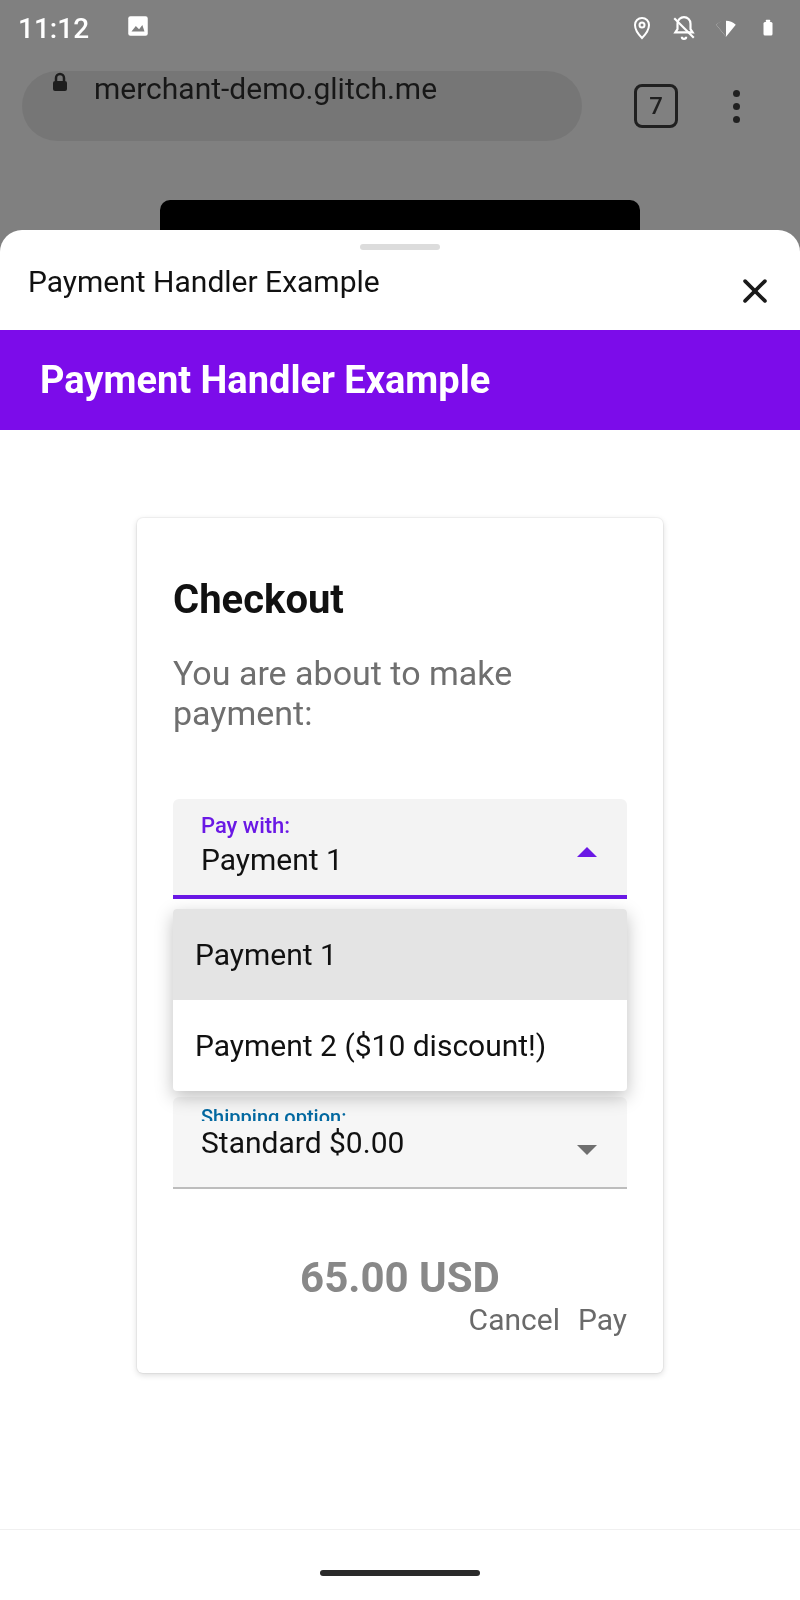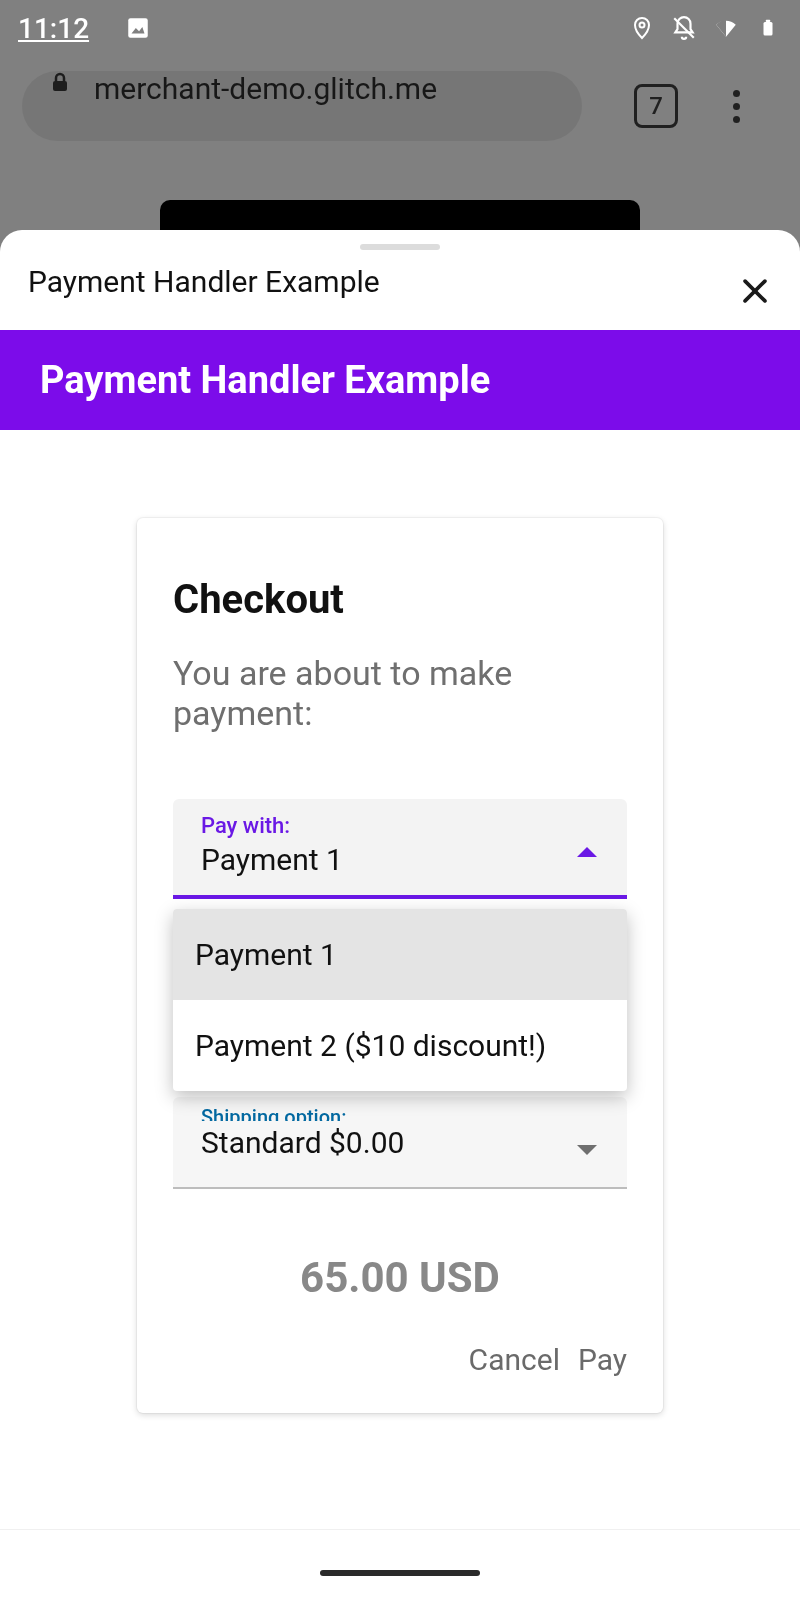--- a/index.html
+++ b/index.html
@@ -1,21 +1,21 @@
 <!DOCTYPE html>
 <html><head>
   <meta charset="utf-8">
   <style>
     * { margin: 0; padding: 0; box-sizing: border-box; font-family: Roboto, -apple-system, BlinkMacSystemFont, "Segoe UI", Arial, sans-serif; }
     html, body { width: 800px; height: 1600px; overflow: hidden; background: #fff; }
 
     
     .backdrop { position: absolute; inset: 0; background: #808080; }
     .status-bar { position: absolute; top: 0; left: 0; right: 0; height: 56px; display: flex; align-items: center; justify-content: space-between; padding: 0 18px; color: #fff; font-size: 28px; font-weight: 500; }
-    .status-left { display: flex; align-items: center; gap: 35px; text-decoration: underline; }
+    .status-left { display: flex; align-items: flex-start; gap: 35px; }
     .status-right { display: flex; align-items: center; gap: 14px; }
     .status-icon { width: 28px; height: 28px; display: inline-flex; align-items: center; justify-content: center; }
 
     .browser-bar { position: absolute; top: 64px; left: 0; right: 0; height: 84px; display: flex; align-items: center; padding: 0 22px; gap: 18px; }
     .url-pill { flex: 0 0 560px; height: 70px; background: rgba(0,0,0,0.08); border-radius: 35px; display: flex; padding: 0 26px; gap: 22px; color: rgba(0,0,0,0.75); }
     .url-text { font-size: 30px; color: rgba(0,0,0,0.8); }
     .tab-count { width: 44px; height: 44px; border: 3px solid rgba(0,0,0,0.75); border-radius: 8px; display: flex; align-items: center; justify-content: center; font-size: 24px; font-weight: 500; color: rgba(0,0,0,0.75); margin-left: 34px; }
     .kebab { width: 36px; display: flex; flex-direction: column; align-items: center; gap: 6px; margin-left: 22px; }
     .kebab span { width: 7px; height: 7px; background: rgba(0,0,0,0.75); border-radius: 50%; }
 
@@ -47,21 +47,21 @@
     .dropdown-item { font-size: 30px; color: #111; padding: 28px 22px; }
     .dropdown-item.selected { background: #e4e4e4; }
 
     .spacer-hidden { height: 198px; }
 
     .select-field.plain { border-bottom: 2px solid #bdbdbd; background: #f6f6f6; padding-top: 10px; height: 92px; }
     .select-field.plain .select-label { color: #0369a1; font-size: 20px; position: relative; top: -2px; }
     .shipping-label-clip { overflow: hidden; height: 14px; }
 
     .total { text-align: center; font-size: 42px; font-weight: 700; color: #888; margin-top: 64px; }
-    .actions { display: flex; justify-content: flex-end; gap: 18px; margin-top: 40px; color: #6a6a6a; font-size: 30px; }
+    .actions { display: flex; justify-content: flex-end; gap: 18px; color: #6a6a6a; font-size: 30px; }
 
     .bottom-whitespace { position: absolute; left: 0; right: 0; bottom: 0; height: 70px; background: #fff; box-shadow: 0 -1px 0 rgba(0,0,0,0.06); }
     .nav-pill { width: 160px; height: 6px; background: #2a2a2a; border-radius: 3px; margin: 40px auto 0; }
 
     .lock-svg { flex: 0 0 auto; }
   </style>
 </head>
 <body>
 
 <div class="backdrop">

